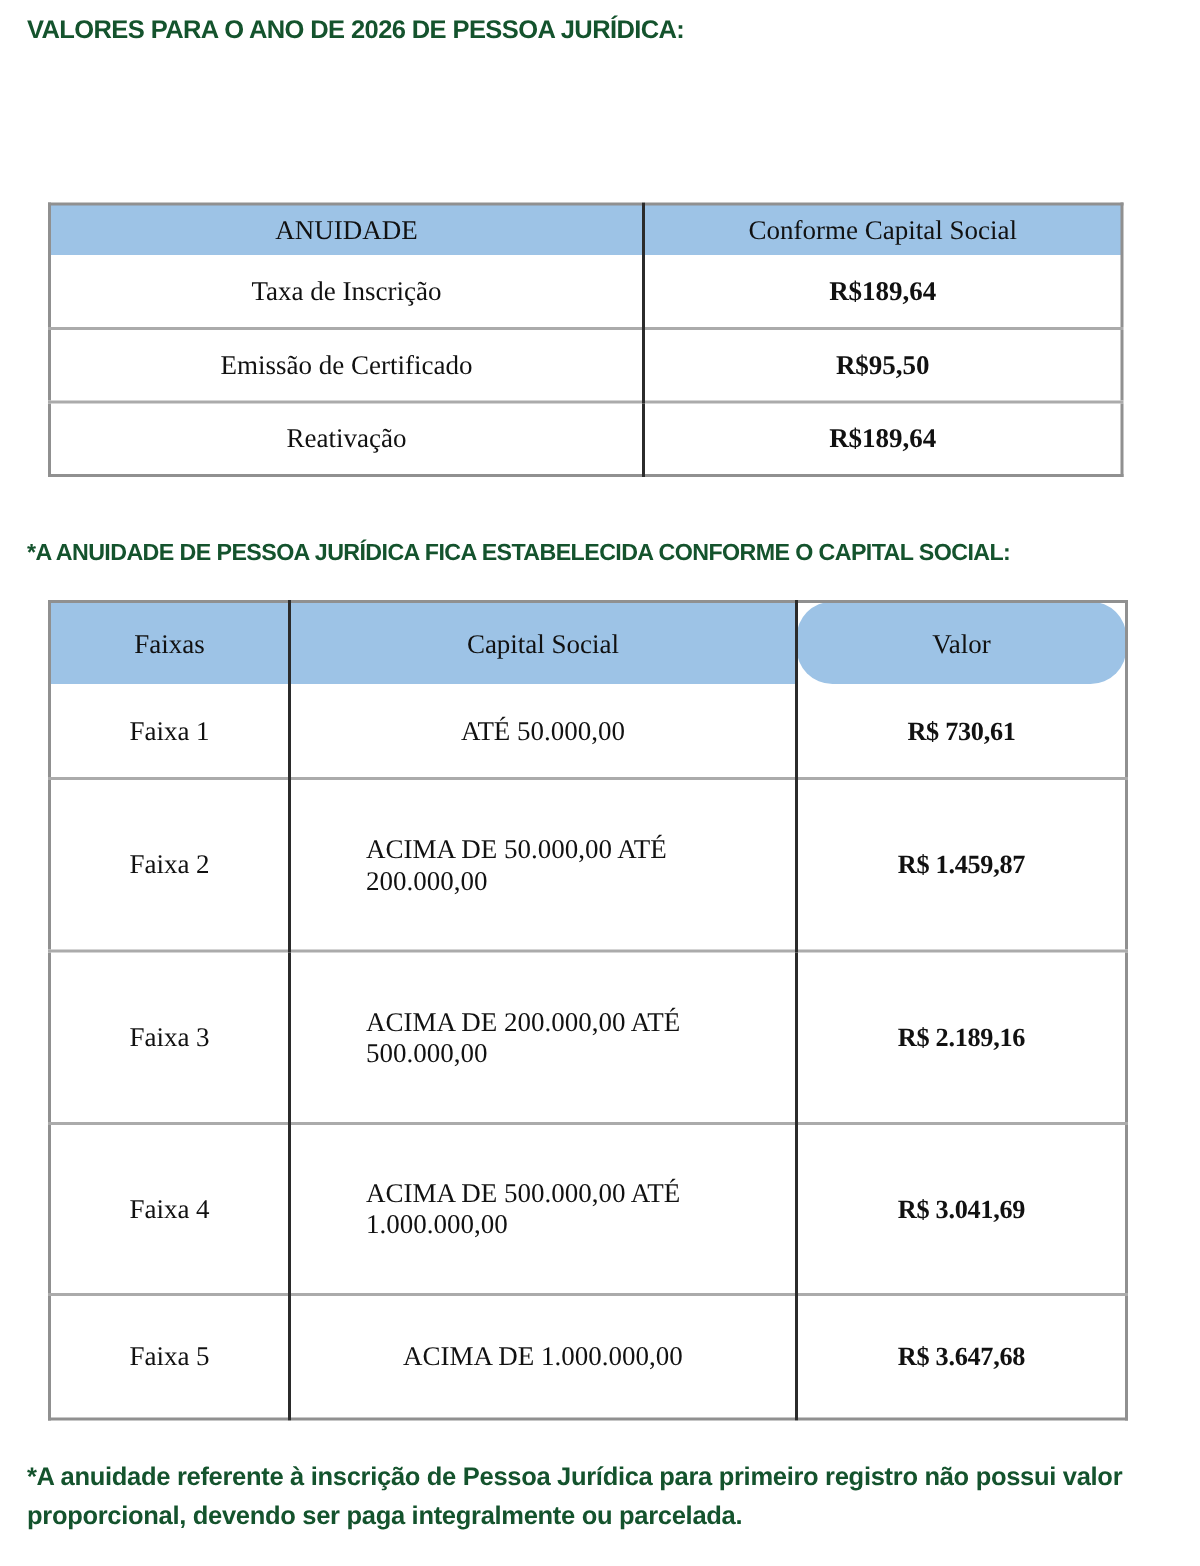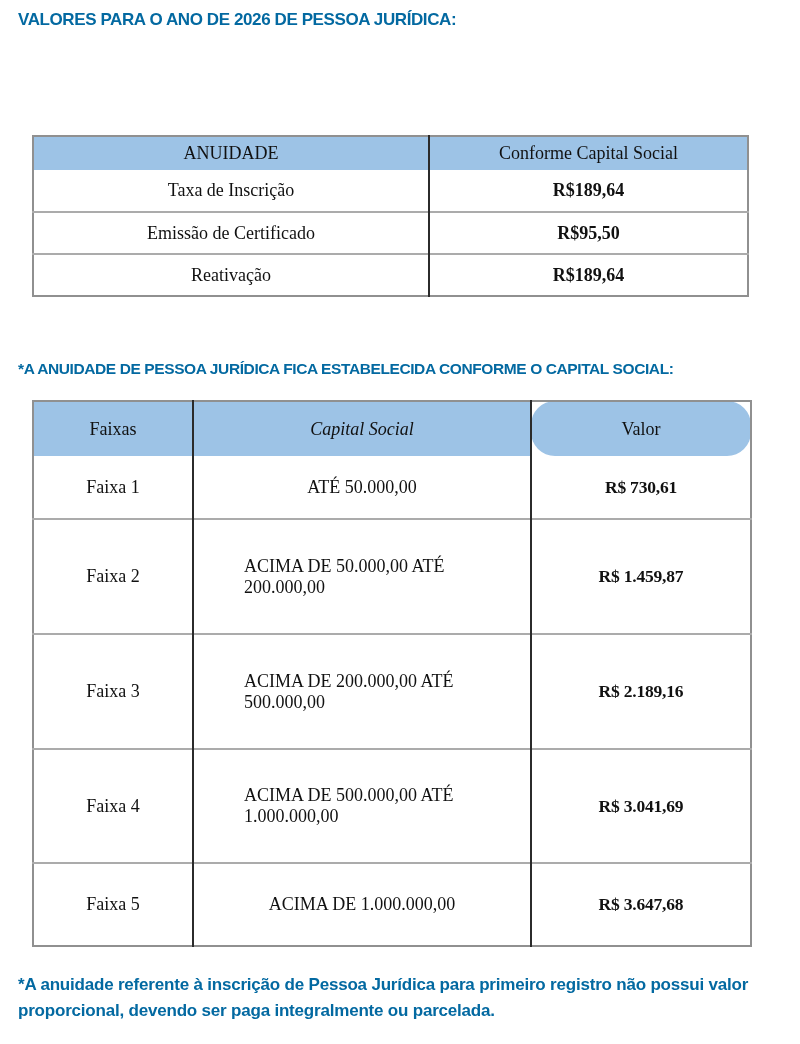--- a/index.html
+++ b/index.html
@@ -1,21 +1,21 @@
 <!DOCTYPE html>
 <html><head>
 <meta charset="utf-8">
 <style>
   * { margin: 0; padding: 0; box-sizing: border-box; }
   html, body { width: 800px; height: 1044px; background: #ffffff; position: relative;
                font-family: "Liberation Serif", serif; }
 
   .navy-heading {
     position: absolute;
-    color: #0369a1;
+    color: #14532d;
     font-family: "Liberation Sans", sans-serif;
     font-weight: 700;
     letter-spacing: -0.4px;
   }
   .page-title   { left: 18px; top: 10px;  font-size: 17px; }
   .subtitle     { left: 18px; top: 360px; font-size: 15.5px; }
   .footnote     { left: 18px; top: 972px; font-size: 17px; width: 764px;
                   line-height: 1.55; letter-spacing: -0.2px; }
 
   table { border-collapse: collapse; table-layout: fixed; position: absolute;
@@ -34,33 +34,33 @@
   }
 
   
   table { border: 2px solid #909090; }
   tr + tr > td, tr + tr > th { border-top: 2px solid #ababab; }
   td:not(:last-child), th:not(:last-child) { border-right: 2px solid #2b2b2b; }
 
   thead th { background: #9DC3E6; font-weight: 400; }
 
   .tbl-annuity thead tr { height: 34px; }
-  .tbl-annuity tbody tr { height: 42px; border-radius: 15px; }
+  .tbl-annuity tbody tr { height: 49px; border-radius: 15px; }
   .tbl-annuity .col-a { width: 396px; }
   .tbl-annuity .col-b { width: 319px; }
   .tbl-annuity .val { font-weight: 700; }
 
   .tbl-faixas thead tr { height: 55px; }
   .tbl-faixas .r1 { height: 63px; }
   .tbl-faixas .r2 { height: 115px; }
   .tbl-faixas .r3 { height: 115px; }
   .tbl-faixas .r4 { height: 114px; }
   .tbl-faixas .r5 { height: 83px; }
   .tbl-faixas .col-faixa   { width: 160px; }
-  .tbl-faixas .col-capital { width: 338px; font-style: italic; }
+  .tbl-faixas .col-capital { width: 338px; }
   .tbl-faixas .col-valor   { width: 220px; border-radius: 24px; }
 
   .tbl-faixas td.cap-left { text-align: left; padding-left: 50px; }
   .tbl-faixas td.cap-left span { display: inline-block; max-width: 235px; text-align: left; }
 
   .tbl-faixas td.valor {
     font-family: Liberation Serif, serif;
     font-weight: 700;
     font-size: 17.5px;
     letter-spacing: -0.2px;

